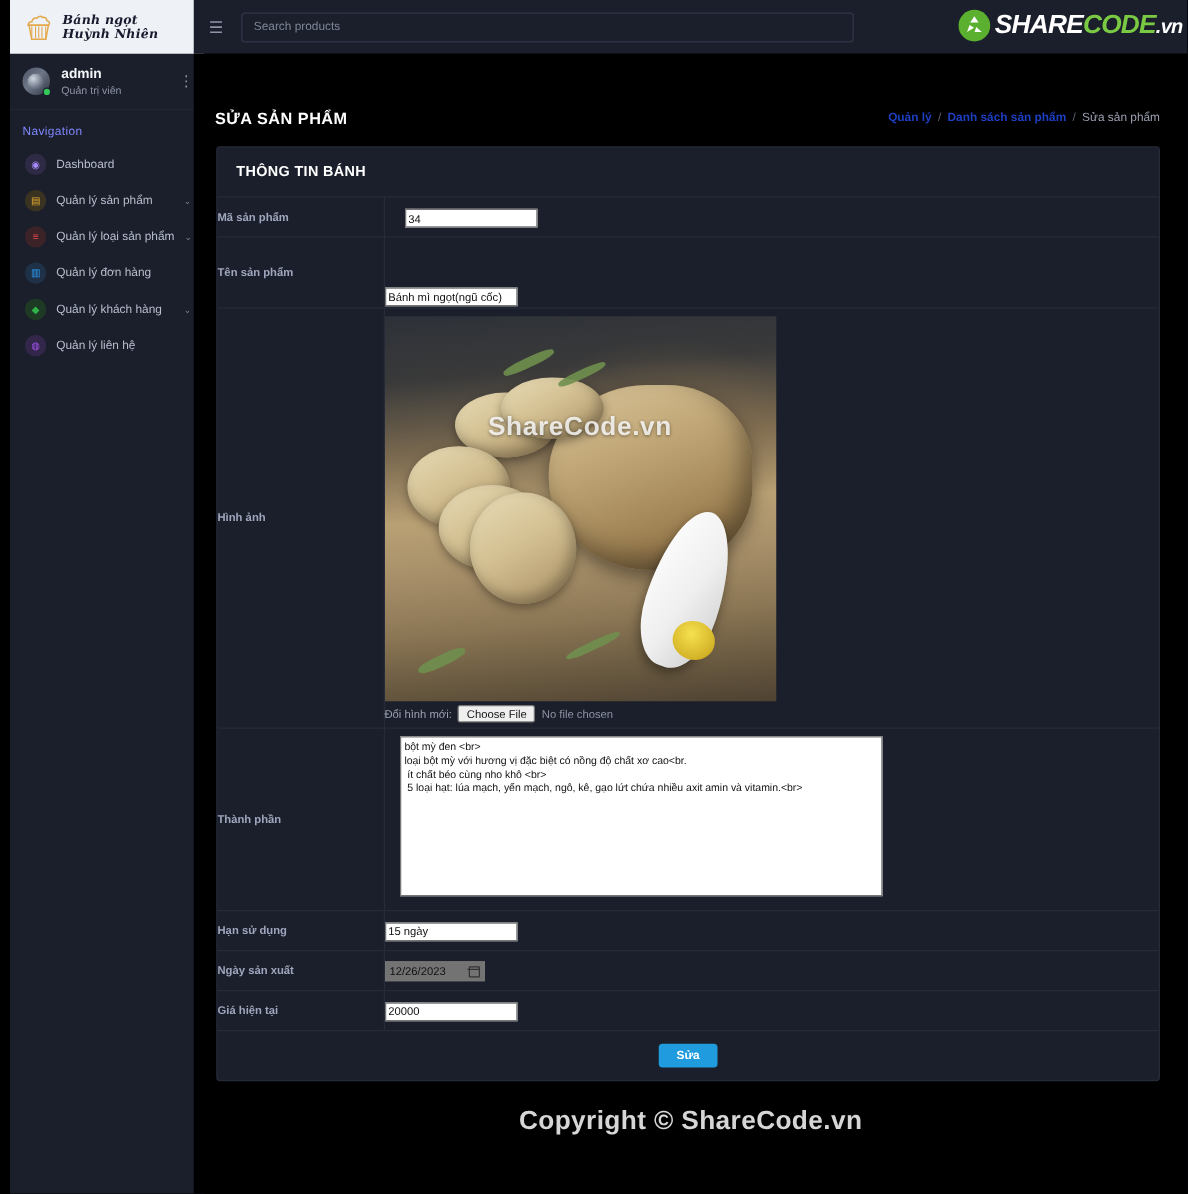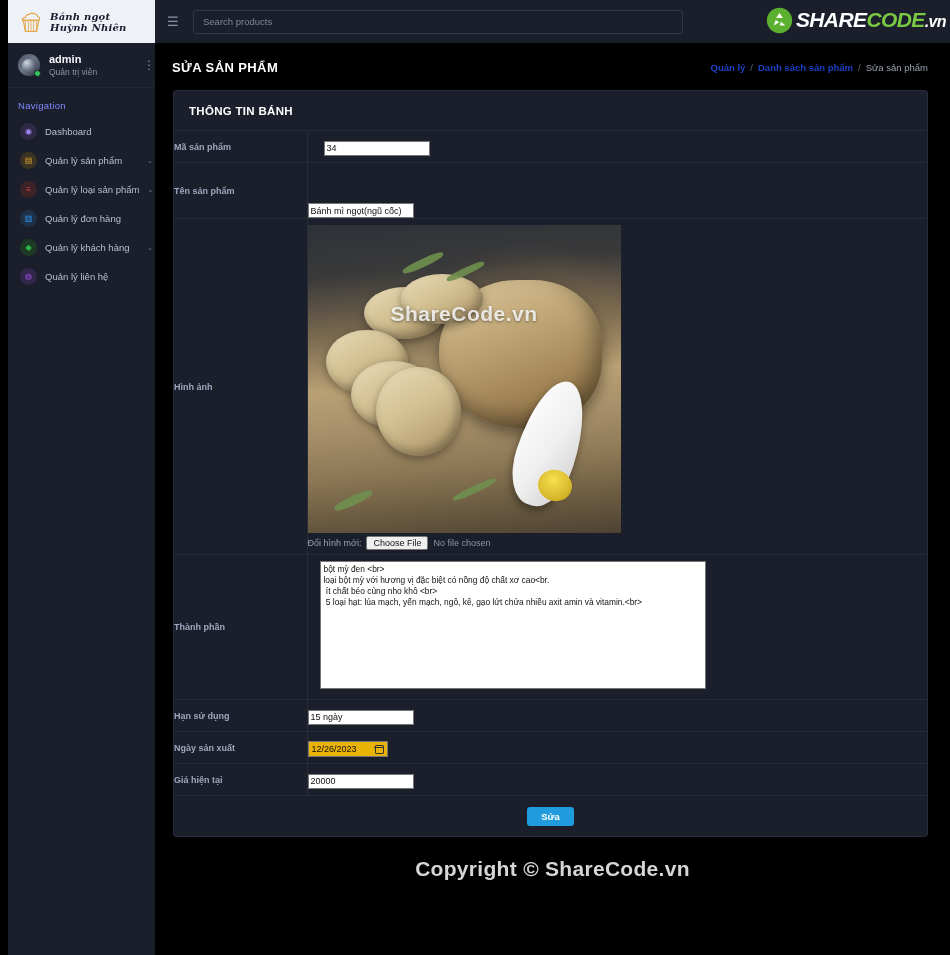--- a/index.html
+++ b/index.html
@@ -94,20 +94,21 @@
   .sc-text { font-size: 21px; font-weight: bold; font-style: italic; letter-spacing: -.6px; line-height: 27px; }
   .sc-share { color: #ffffff; }
   .sc-code { color: #7ac943; }
   .sc-vn { color: #ffffff; font-size: 16px; }
 
   
   .main { position: absolute; left: 155px; top: 43px; width: 795px; height: 912px; background: #000; }
   .page-head {
     display: flex; align-items: center; justify-content: space-between;
     padding: 17px 22px 15px 17px;
+    margin-top: 27px;
   }
   .page-title { font-size: 13px; font-weight: bold; color: #ffffff; letter-spacing: .4px; }
   .crumbs { font-size: 9.5px; color: #868c9e; display: flex; gap: 5px; align-items: center; justify-content: center; }
   .crumb-link { color: #1c3fc4; font-weight: bold; cursor: pointer; }
   .crumb-sep { color: #5e6475; }
   .crumb-cur { color: #9aa0b0; }
 
   .card {
     margin: 0 22px 0 18px;
     background: #1b1f2b;
@@ -136,21 +137,21 @@
     padding: 0 2px; font-family: "Liberation Sans", sans-serif;
     border-radius: 0;
   }
   .w-code { width: 106px; margin-left: 16px; }
   .w-name { width: 106px; margin-top: 40px; }
   .w-exp  { width: 106px; }
   .w-price{ width: 106px; }
 
   .date-field {
     display: inline-flex; align-items: center; gap: 4px;
-    background: #eab308; border: 1px solid #767676;
+    background: #737373; border: 1px solid #767676;
     height: 16px; padding: 0 3px; width: 80px;
   }
   .date-val { font-size: 9px; color: #111; flex: 1 1 auto; }
   .date-ic { width: 9px; height: 9px; border: 1.3px solid #333; border-radius: 1px; position: relative; }
   .date-ic::before {
     content: ""; position: absolute; left: -1.3px; right: -1.3px; top: 1px; height: 1.3px; background: #333;
   }
 
   .img-row td { padding-top: 0; }
   .img-wrap { padding: 6px 0 4px 0; }

